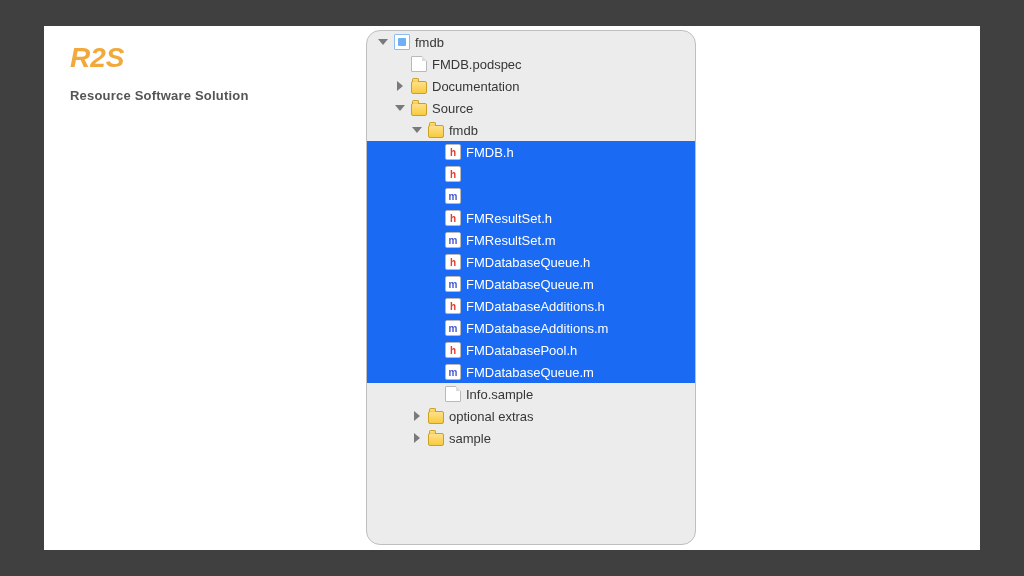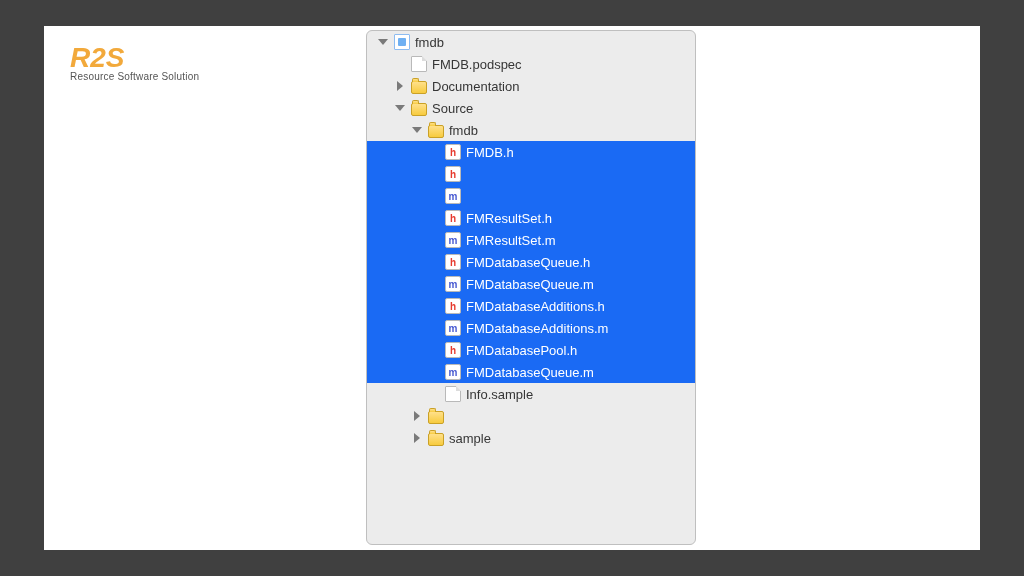--- a/index.html
+++ b/index.html
@@ -31,37 +31,37 @@
     left: 26px;
     top: 18px;
     font-weight: 800;
     font-size: 28px;
     color: #f2a93b;
     line-height: 1;
     font-style: italic;
   }
   .logo .sub {
     display: block;
-    font-size: 10px;
-    font-weight: 400;
+    font-size: 13px;
+    font-weight: 700;
     font-style: normal;
     color: #555;
     letter-spacing: 0.2px;
-    margin-top: 0;
+    margin-top: 17px;
   }
 
   .tree-window {
     position: absolute;
     left: 322px;
     top: 4px;
     width: 328px;
     height: 513px;
     background: #ececec;
     border: 1px solid #bfbfbf;
-    border-radius: 6px;
+    border-radius: 14px;
     overflow: hidden;
     font-size: 13px;
     color: #363636;
   }
 
   .tree-row {
     height: 22px;
     display: flex;
     align-items: center;
     gap: 5px;
@@ -288,20 +288,21 @@
           <div class="tree-row">
             <span class="indent" style="width: 57px;"></span>
             <span class="tri-spacer"></span>
             <span class="icon icon-file"></span>
             <span class="label">Info.sample</span>
           </div>
           <div class="tree-row">
             <span class="indent" style="width: 40px;"></span>
             <span class="tri closed"></span>
             <span class="icon icon-folder"></span>
+            <span class="label">optional extras</span>
           </div>
           <div class="tree-row">
             <span class="indent" style="width: 40px;"></span>
             <span class="tri closed"></span>
             <span class="icon icon-folder"></span>
             <span class="label">sample</span>
           </div>
         </div>
 
     </div>

